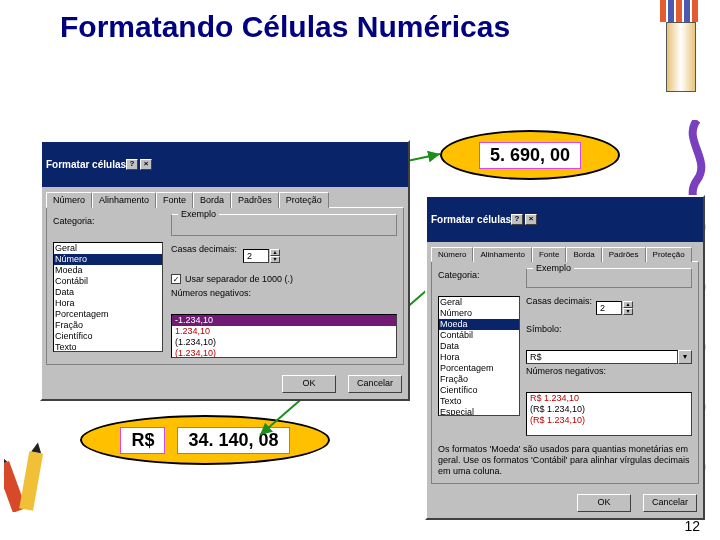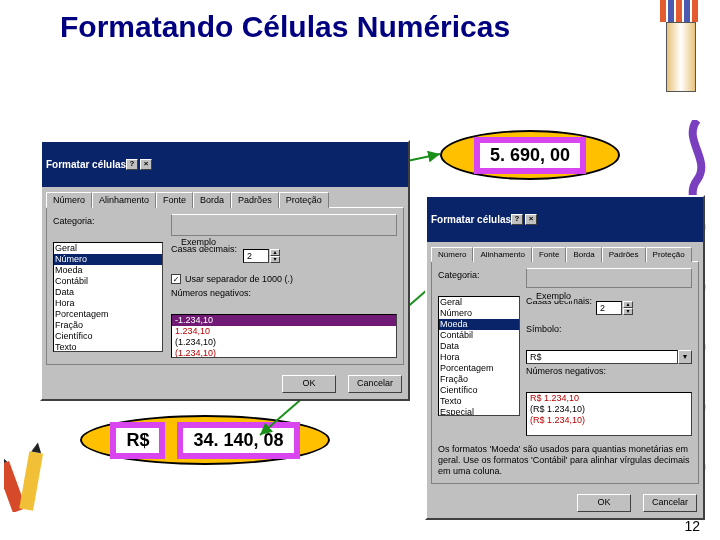--- a/index.html
+++ b/index.html
@@ -105,33 +105,33 @@
   .winbtn {
     min-width:54px; height:18px; font-size:9px;
     border:1px solid #404040; border-top-color:#fff; border-left-color:#fff;
     background:#c0c0c0; text-align:center; line-height:14px;
   }
   .grpbox{
     border:1px solid #808080; border-top-color:#fff; padding:6px 6px 4px 6px; margin-bottom:6px;
     position:relative;
   }
   .grpbox > .grp-title{
-    position:absolute; top:-6px; left:6px; background:#c0c0c0; padding:0 3px; font-size:9px;margin-top:28px;
+    position:absolute; top:-6px; left:6px; background:#c0c0c0; padding:0 3px; font-size:9px;
   }
   
   .callout {
     position:absolute;
     border-radius:50%;
     border:2px solid #000;
     background:#ffc000;
     display:flex; align-items:center; justify-content:center;
     font-family: Arial, sans-serif;
   }
   .callout .inner{
-    background:#fff; border:6px solid #d946ef; padding:2px 10px;
+    background:#fff; border:1px solid #d946ef; padding:2px 10px;
     font-size:18px; font-weight:bold; color:#000;
   }
   
   .arrow{ position:absolute; pointer-events:none;}
   
   .crayon-top{
     position:absolute; top:0; right:20px; width:40px; height:90px;
   }
   .crayon-top::before{
     content:""; position:absolute; top:0; left:0; width:40px; height:22px;

